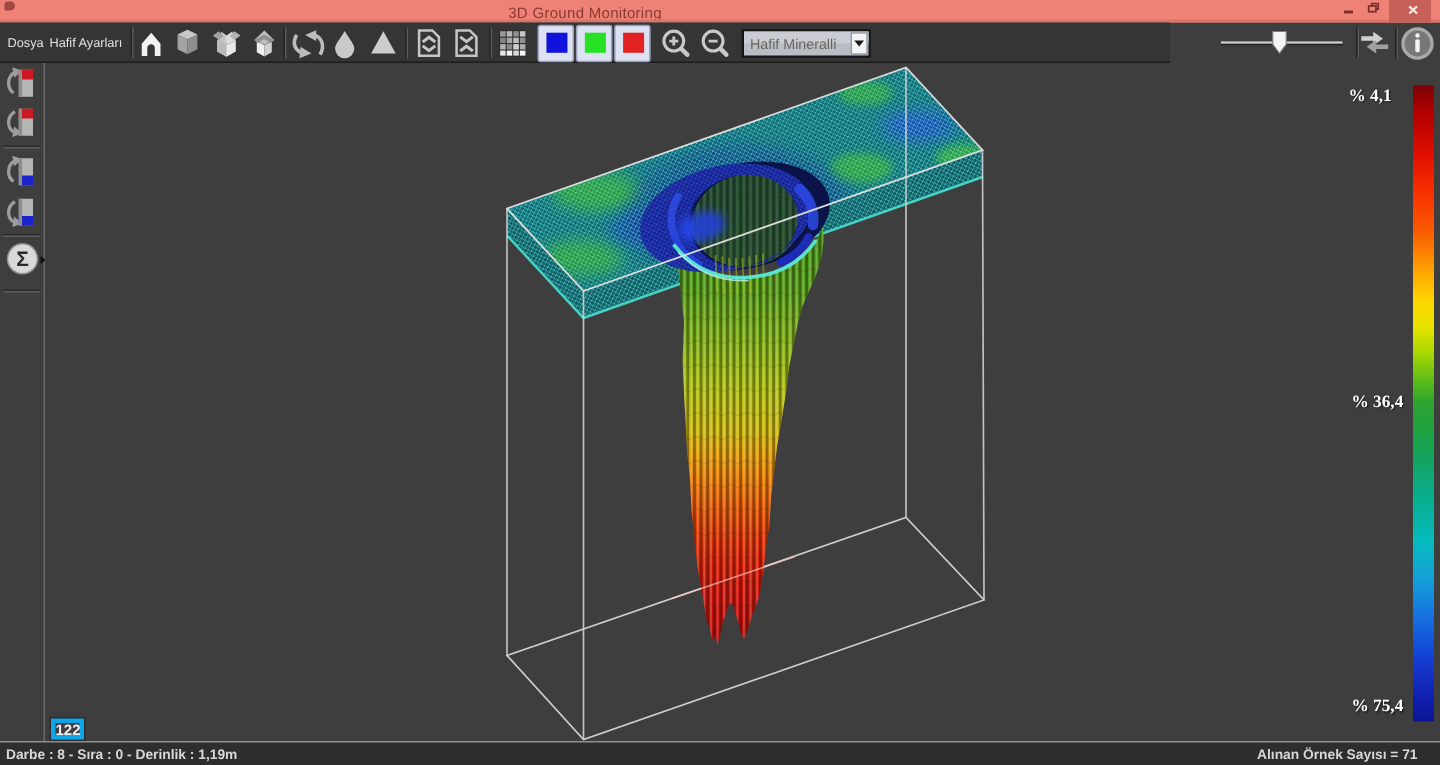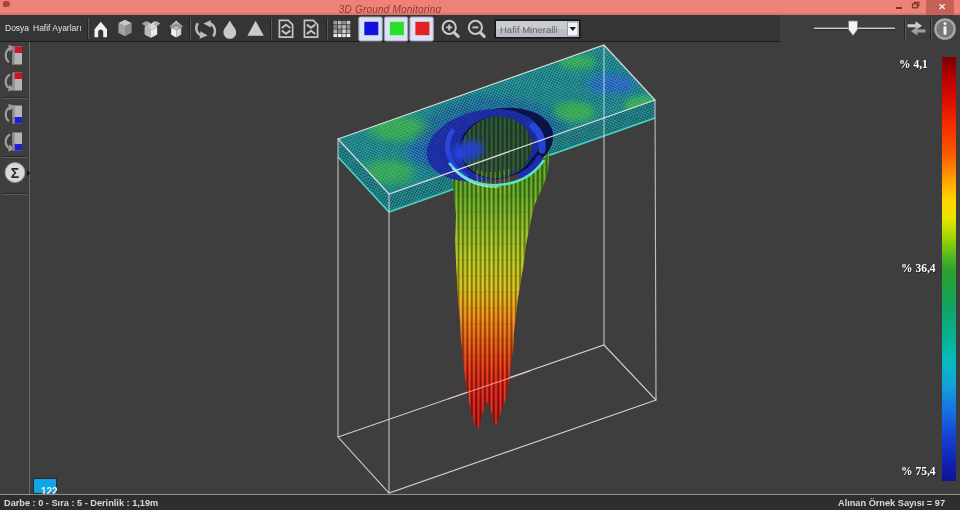--- a/index.html
+++ b/index.html
@@ -5,21 +5,21 @@
   * { margin:0; padding:0; box-sizing:border-box; }
   html,body { width:960px; height:510px; overflow:hidden; background:#3e3e3e;
     font-family:"Liberation Sans", sans-serif; }
   #app { position:relative; width:960px; height:510px; }
   .abs { position:absolute; }
 
   
   #titlebar { left:0; top:0; width:960px; height:15px; background:#ee8277; z-index:10; }
   #titlebar .tshade { position:absolute; left:0; bottom:0; width:960px; height:2px; background:#d8756c; }
   #title { position:absolute; left:0; top:4px; width:780px; text-align:center;
-    font-size:10px; color:#8a3a33; letter-spacing:0.2px;font-style:italic; }
+    font-size:10px; color:#8a3a33; letter-spacing:0.2px; }
   #appico { position:absolute; left:3px; top:1px; width:7px; height:6px;
     background:#8a3a33; border-radius:2px 3px 3px 1px; opacity:.8; }
 
   
   #toolbar { left:0; top:15px; width:780px; height:27px; background:#353535;
     border-bottom:1px solid #1d1d1d; z-index:10; }
   .menu { position:absolute; top:8px; font-size:8.5px; color:#e2e2e2; }
   .vsep { position:absolute; top:3px; height:21px; width:1px; background:#585858; }
   .vsep:after { content:""; position:absolute; left:-1px; width:1px; height:100%; background:#252525; }
 
@@ -28,21 +28,21 @@
     border-right:1px solid #6a6a6a; z-index:9; }
   .hsep { position:absolute; left:2px; width:25px; height:1px; background:#5d5d5d; box-shadow:0 -1px 0 #2a2a2a; }
 
   
   #statusbar { left:0; top:494px; width:960px; height:16px; background:#2e2e2e;
     border-top:1px solid #8f8f8f; z-index:10; }
   #statusbar .lt { position:absolute; left:4px; top:2.5px; font-size:9.2px; font-weight:bold; color:#d8d8d8; }
   #statusbar .rt { position:absolute; right:15px; top:2.5px; font-size:9.2px; font-weight:bold; color:#d8d8d8; }
 
   
-  #lbl122 { left:34px; top:479px; width:22px; height:14px; border:7px solid #0ea5e9;
+  #lbl122 { left:34px; top:479px; width:22px; height:14px; border:3px solid #0ea5e9;
     font-size:10px; font-weight:bold; color:#f0f0f0; text-align:center; line-height:12px; z-index:8;
     box-shadow:0 0 0 1px #2a2a2a; }
   #colorbar { left:942px; top:57px; width:14px; height:424px; z-index:8;
     background:linear-gradient(to bottom,
       #7c0005 0%, #b40000 4.5%, #e00e00 10.6%, #f83000 16.7%, #fb5a00 22.9%,
       #ffa000 28.8%, #ffd800 34%, #e8e400 38%, #a8d800 42%, #50b81e 47.2%,
       #2fa32f 49.8%, #21a23a 53.3%, #12a465 59.4%, #08b092 65.6%, #06bcbc 71.5%,
       #14a0d8 77.6%, #1670e0 83.7%, #1440d4 89.9%, #1020b0 96%, #0c1492 100%); }
   .cbl { position:absolute; z-index:8; font-family:Liberation Serif, serif;
     font-size:11.5px; font-weight:bold; color:#fff; text-shadow:1px 1px 1px #222; letter-spacing:0px; }
@@ -376,17 +376,17 @@
     </svg>
   </div>
 
   <div id="lbl122" class="abs">122</div>
   <div id="colorbar" class="abs"></div>
   <div class="cbl" style="left:899px; top:58px;">% 4,1</div>
   <div class="cbl" style="left:901px; top:262px;">% 36,4</div>
   <div class="cbl" style="left:901px; top:465px;text-align:right;">% 75,4</div>
 
   <div id="statusbar" class="abs">
-    <div class="lt">Darbe : 0 - Sıra : 5 - Derinlik : 1,19m</div>
-    <div class="rt">Alınan Örnek Sayısı = 97</div>
+    <div class="lt">Darbe : 8 - Sıra : 0 - Derinlik : 1,19m</div>
+    <div class="rt">Alınan Örnek Sayısı = 71</div>
   </div>
 
 </div>
 
 </body></html>

